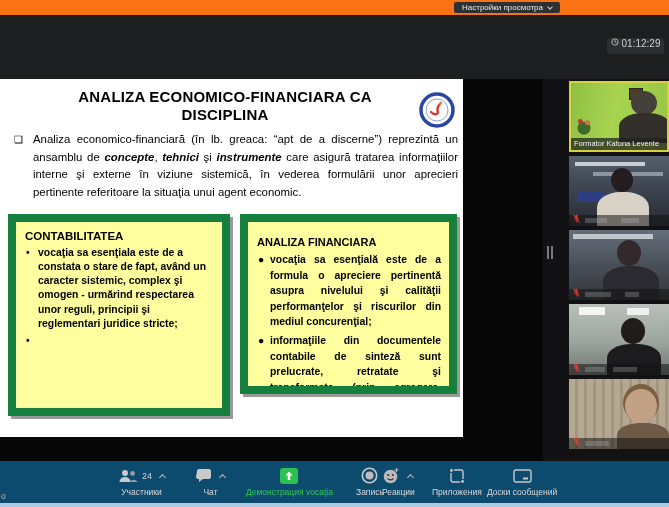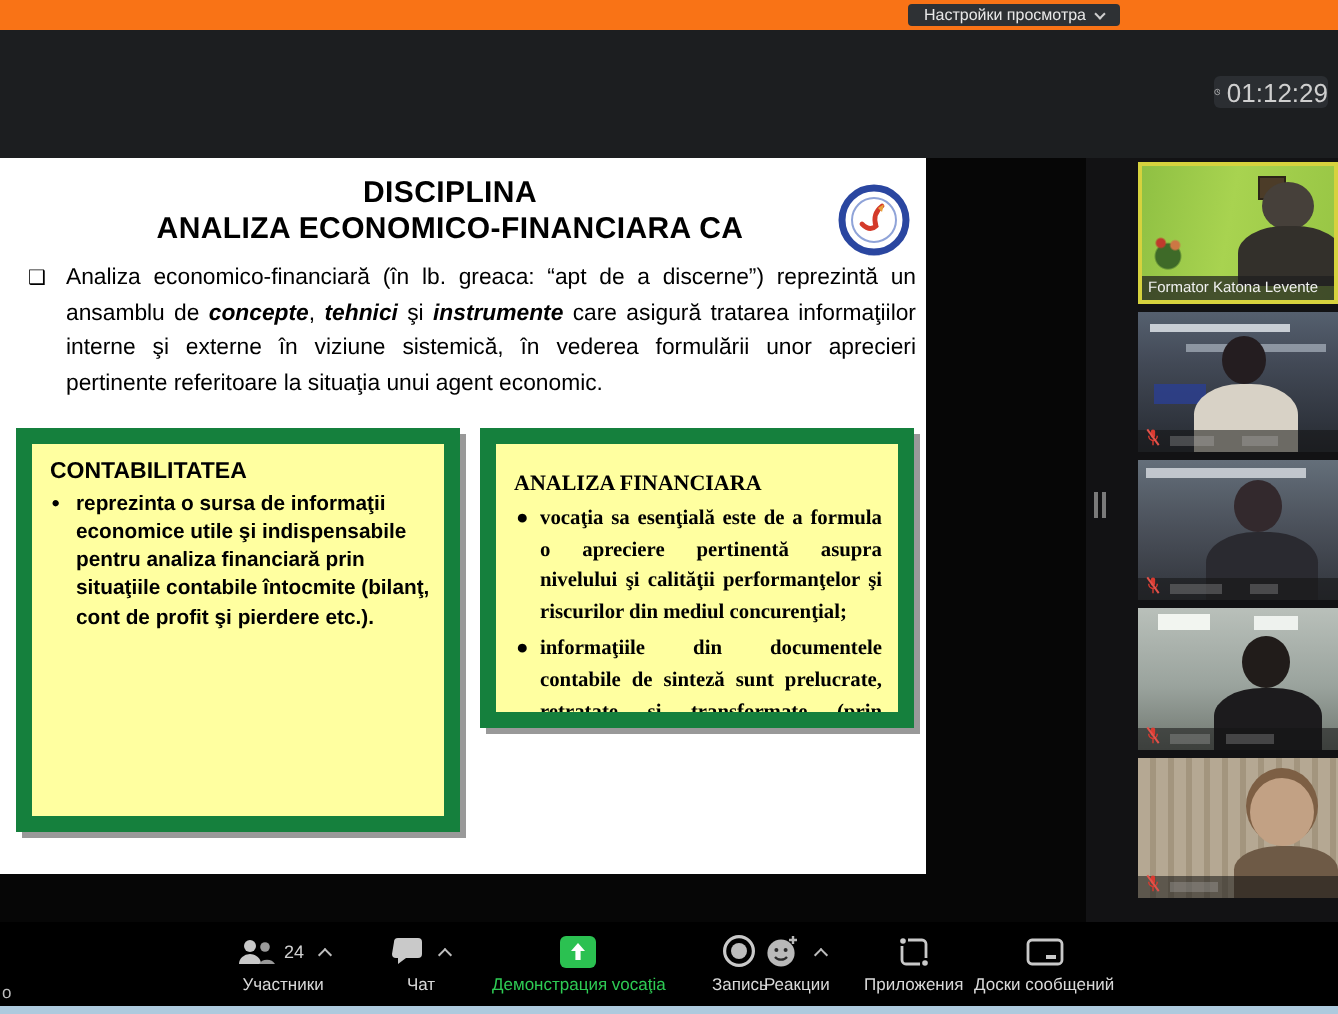--- a/index.html
+++ b/index.html
@@ -11,21 +11,21 @@
   .topbar{position:absolute;left:0;top:0;width:669px;height:15px;background:#f97316;}
   .view-settings{position:absolute;left:454px;top:2px;width:106px;height:11px;
     background:#2e3134;border-radius:2px;color:#e8e8e8;font-size:8px;
     display:flex;align-items:center;justify-content:center;gap:5px;cursor:pointer;}
   .chev-down{width:4px;height:4px;border-right:1px solid #cfcfcf;border-bottom:1px solid #cfcfcf;
     transform:rotate(45deg);margin-top:-2px;}
 
   
   .headerband{position:absolute;left:0;top:15px;width:669px;height:64px;background:#1c1e20;}
   .timer{position:absolute;left:607px;top:23px;width:57px;height:16px;background:#2b2e32;
-    border-radius:3px;color:#cfcfcf;font-size:13px;display:flex;align-items:center;
+    border-radius:3px;color:#cfcfcf;font-size:10px;display:flex;align-items:flex-start;
     justify-content:center;gap:3px;}
   .clock-svg{width:8px;height:8px;}
 
   
   .share-canvas{position:absolute;left:0;top:79px;width:543px;height:382px;background:#060606;}
   .rightband{position:absolute;left:543px;top:79px;width:126px;height:382px;background:#121214;}
 
   
   .slide{position:absolute;left:0;top:0;width:463px;height:358px;background:#ffffff;color:#000;}
   .slide-title{position:absolute;left:30px;top:9px;width:390px;text-align:center;
@@ -38,21 +38,21 @@
   .bi{font-weight:bold;font-style:italic;}
   .b{font-weight:normal;}
 
   .ybox{position:absolute;background:#ffffa0;border:8px solid #15803d;
     box-shadow:3px 3px 0 rgba(70,70,70,.55);color:#000;overflow:hidden;}
   .ybox h3{margin:0 0 4px 0;font-size:11.5px;}
   .ybox .item{position:relative;padding-left:13px;font-weight:bold;font-size:10.4px;
     line-height:1.36;margin-bottom:3px;}
   .ybox .item .mk{position:absolute;left:1px;top:0;}
   .box-left{left:8px;top:135px;width:222px;height:202px;padding:8px 7px 6px 9px;}
-  .box-right{left:240px;top:135px;width:217px;height:150px;padding:10px 8px 12px 9px;font-family:Liberation Serif, serif;}
+  .box-right{left:240px;top:135px;width:217px;height:180px;padding:10px 8px 12px 9px;}
   .box-right h3{font-size:11px;margin-top:4px;}
   .box-right .item{text-align:justify;line-height:1.5;}
 
   
   .divider{position:absolute;left:547px;top:246px;width:8px;height:13px;display:flex;gap:2px;cursor:ew-resize;}
   .divider i{display:block;width:2px;height:13px;background:#7a7a7a;}
 
   
   .tile{position:absolute;left:569px;width:100px;height:70px;background:#222;overflow:hidden;cursor:pointer;}
   .tile.active{border:2px solid #d6d23e;}
@@ -77,21 +77,21 @@
   .bluesign{position:absolute;left:8px;top:36px;width:26px;height:10px;background:#2b3f92;opacity:.8;}
   .scene3{position:absolute;inset:0;background:linear-gradient(#646f7a 0%,#4c525c 45%,#31343b 100%);}
   .lightrow3{position:absolute;left:4px;top:4px;width:80px;height:5px;background:rgba(225,230,235,.75);}
   .scene4{position:absolute;inset:0;background:linear-gradient(#b9c0ba 0%,#9aa39d 55%,#6f766f 100%);}
   .panel4a{position:absolute;left:10px;top:3px;width:26px;height:8px;background:#f2f5f0;}
   .panel4b{position:absolute;left:58px;top:4px;width:22px;height:7px;background:#eef2ee;}
   .scene5{position:absolute;inset:0;
     background:repeating-linear-gradient(90deg,#b5a893 0 6px,#a3957e 6px 9px);}
 
   
-  .toolbar{position:absolute;left:0;top:461px;width:669px;height:42px;background:#000000;}
+  .toolbar{position:absolute;left:0;top:461px;width:669px;height:42px;background:#0c4a6e;}
   .titem{position:absolute;top:6px;display:flex;flex-direction:column;align-items:center;
     color:#d9d9d9;cursor:pointer;}
   .titem .lbl{font-size:8.5px;margin-top:3px;white-space:nowrap;}
   .titem.green .lbl{color:#2ecb54;}
   .iconrow{display:flex;align-items:center;gap:4px;height:17px;}
   .badge{font-size:9px;color:#cfcfcf;}
   .chev-up{width:5px;height:5px;border-left:1px solid #bdbdbd;border-top:1px solid #bdbdbd;
     transform:rotate(45deg);margin-left:4px;margin-top:3px;}
   .cutoff{position:absolute;left:1px;top:491px;color:#bdbdbd;font-size:8.5px;}
 
@@ -116,45 +116,45 @@
         <circle cx="5" cy="5" r="4" fill="none" stroke="#cfcfcf" stroke-width="1"></circle>
         <path d="M5 2.6 V5 L7 6" fill="none" stroke="#cfcfcf" stroke-width="1"></path>
       </svg>
       <span>01:12:29</span>
     </div>
   </div>
 
   <div class="share-canvas">
     <div class="slide">
       <div class="slide-title">
+        <div>ANALIZA ECONOMICO-FINANCIARA CA</div>
         <div>DISCIPLINA</div>
-        <div>ANALIZA ECONOMICO-FINANCIARA CA</div>
       </div>
       <svg class="logo" viewBox="0 0 36 36">
         <circle cx="18" cy="18" r="16" fill="#ffffff" stroke="#2a46a0" stroke-width="3.5"></circle>
         <circle cx="18" cy="18" r="11" fill="#ffffff" stroke="#8fa3d8" stroke-width="1"></circle>
         <path d="M12 20 q4 4 7 1 q-2-6 3-10" fill="none" stroke="#d43a2a" stroke-width="2.4" stroke-linecap="round"></path>
         <path d="M20 12 l3 -2 l-1 4 z" fill="#e8a13a"></path>
       </svg>
 
       <div class="intro">
         <span class="bullet">❑</span>
         <span class="body">
           <span class="b">Analiza economico-financiară</span><span> (în lb. greaca: “apt de a discerne”) reprezintă un ansamblu de </span><span class="bi">concepte</span><span>, </span><span class="bi">tehnici</span><span> şi </span><span class="bi">instrumente</span><span> care asigură tratarea informaţiilor interne şi externe în viziune sistemică, în vederea formulării unor aprecieri pertinente referitoare la situaţia unui agent economic.</span>
         </span>
       </div>
 
       <div class="ybox box-left">
         <h3>CONTABILITATEA</h3>
         <div class="item">
           <span class="mk">•</span>
+          <span>vocaţia sa esenţiala este de a constata o stare de fapt, având un caracter sistemic, complex şi omogen - urmărind respectarea unor reguli, principii şi reglementari juridice stricte;</span>
         </div>
         <div class="item">
           <span class="mk">•</span>
-          <span>reprezinta o sursa de informaţii economice utile şi indispensabile pentru analiza financiară prin situaţiile contabile întocmite (bilanţ, cont de profit şi pierdere etc.).</span>
         </div>
       </div>
 
       <div class="ybox box-right">
         <h3>ANALIZA FINANCIARA</h3>
         <div class="item">
           <span class="mk">●</span>
           <span>vocaţia sa esenţială este de a formula o apreciere pertinentă asupra nivelului şi calităţii performanţelor şi riscurilor din mediul concurenţial;</span>
         </div>
         <div class="item">

